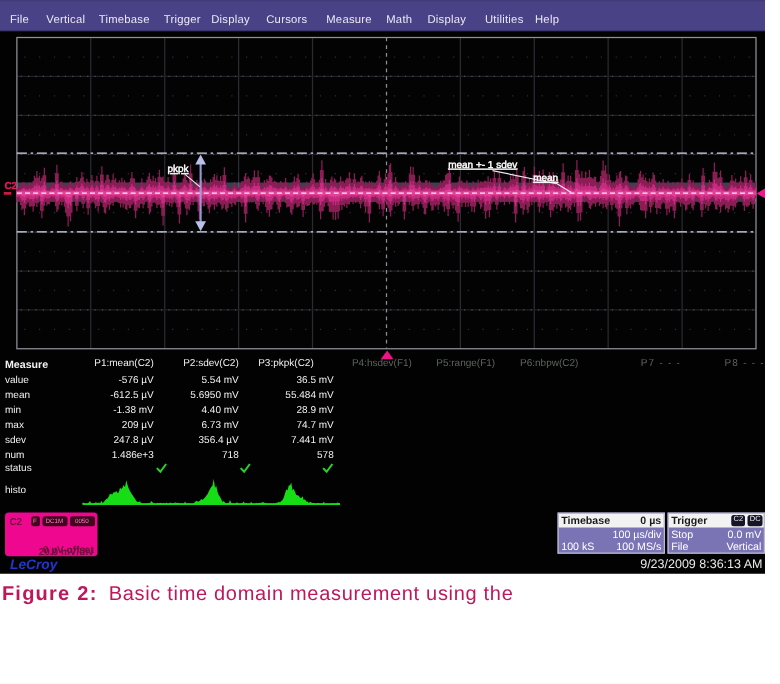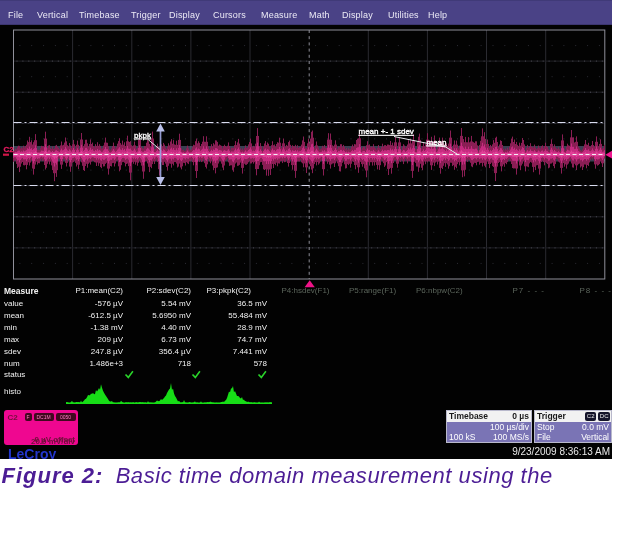--- a/index.html
+++ b/index.html
@@ -8,23 +8,23 @@
 .mi{position:absolute;top:9px;font-size:9px;color:#eceaf6;letter-spacing:0.2px}
 .tl{position:absolute;left:4px;font-size:8px;color:#f2f2f2}
 .tv{position:absolute;font-size:8px;color:#f2f2f2;white-space:nowrap}
 .td{position:absolute;font-size:8px;color:#5c665c;white-space:nowrap}
 #c2box{position:absolute;left:3.5px;top:409.5px;width:74.5px;height:35.5px;background:#ef0790;border-radius:3px;font-size:8px}
 .bdg{position:absolute;top:3px;height:8px;background:#40081f;border-radius:2px;color:#ff7ec4;font-size:5px;text-align:center;line-height:8px}
 .ibox{position:absolute;top:410px;height:33px;font-size:8.5px;border:1px solid #b9b9cc;background:#7a74b5}
 .ihead{position:relative;height:10.5px;background:#f2f2f2;color:#1a1a1a;font-weight:bold;line-height:10.5px}
 .irow{position:relative;height:10.2px;color:#fff;line-height:10.2px}
 .tbdg{position:absolute;top:1px;height:8.5px;background:#15152a;border-radius:2px;color:#eee;font-size:6px;line-height:8.5px;padding:0 1.5px;font-weight:normal}
-#lecroy{position:absolute;left:8px;top:446px;font-size:14px;font-weight:bold;color:#2336cc}
+#lecroy{position:absolute;left:8px;top:446px;font-size:11px;font-weight:bold;font-style:italic;color:#2336cc}
 #stamp{position:absolute;right:2px;top:445.5px;font-size:10px;color:#e8e8e8}
-#caption{position:absolute;left:1.5px;top:463.5px;width:510px;font-size:22px;font-style:italic;color:#4c1d95;line-height:23px;white-space:nowrap}
+#caption{position:absolute;left:1.5px;top:463.5px;width:510px;font-size:16px;color:#be185d;line-height:23px;white-space:nowrap}
 </style></head>
 <body>
 <div id="page">
 <div id="scope">
 <svg width="612" height="459" style="position:absolute;left:0;top:0">
         <rect x="13.5" y="30" width="591.3" height="249" fill="#030303"></rect>
         <path d="M72.6 30V279M131.8 30V279M190.9 30V279M250 30V279M368.3 30V279M427.4 30V279M486.5 30V279M545.7 30V279" stroke="#2b2b31" stroke-width="1" fill="none"></path>
         <path d="M13.5 61.1H604.8M13.5 92.2H604.8M13.5 123.4H604.8M13.5 154.5H604.8M13.5 185.6H604.8M13.5 216.8H604.8M13.5 247.9H604.8" stroke="#202026" stroke-width="1" fill="none"></path>
         <path d="M16.5 61.1h1M22.4 61.1h1M28.3 61.1h1M34.2 61.1h1M40.1 61.1h1M46 61.1h1M51.9 61.1h1M57.8 61.1h1M63.8 61.1h1M69.7 61.1h1M75.6 61.1h1M81.5 61.1h1M87.4 61.1h1M93.3 61.1h1M99.2 61.1h1M105.2 61.1h1M111.1 61.1h1M117 61.1h1M122.9 61.1h1M128.8 61.1h1M134.7 61.1h1M140.6 61.1h1M146.5 61.1h1M152.5 61.1h1M158.4 61.1h1M164.3 61.1h1M170.2 61.1h1M176.1 61.1h1M182 61.1h1M187.9 61.1h1M193.8 61.1h1M199.8 61.1h1M205.7 61.1h1M211.6 61.1h1M217.5 61.1h1M223.4 61.1h1M229.3 61.1h1M235.2 61.1h1M241.2 61.1h1M247.1 61.1h1M253 61.1h1M258.9 61.1h1M264.8 61.1h1M270.7 61.1h1M276.6 61.1h1M282.5 61.1h1M288.5 61.1h1M294.4 61.1h1M300.3 61.1h1M306.2 61.1h1M312.1 61.1h1M318 61.1h1M323.9 61.1h1M329.8 61.1h1M335.8 61.1h1M341.7 61.1h1M347.6 61.1h1M353.5 61.1h1M359.4 61.1h1M365.3 61.1h1M371.2 61.1h1M377.1 61.1h1M383.1 61.1h1M389 61.1h1M394.9 61.1h1M400.8 61.1h1M406.7 61.1h1M412.6 61.1h1M418.5 61.1h1M424.5 61.1h1M430.4 61.1h1M436.3 61.1h1M442.2 61.1h1M448.1 61.1h1M454 61.1h1M459.9 61.1h1M465.8 61.1h1M471.8 61.1h1M477.7 61.1h1M483.6 61.1h1M489.5 61.1h1M495.4 61.1h1M501.3 61.1h1M507.2 61.1h1M513.1 61.1h1M519.1 61.1h1M525 61.1h1M530.9 61.1h1M536.8 61.1h1M542.7 61.1h1M548.6 61.1h1M554.5 61.1h1M560.5 61.1h1M566.4 61.1h1M572.3 61.1h1M578.2 61.1h1M584.1 61.1h1M590 61.1h1M595.9 61.1h1M601.8 61.1h1M16.5 92.2h1M22.4 92.2h1M28.3 92.2h1M34.2 92.2h1M40.1 92.2h1M46 92.2h1M51.9 92.2h1M57.8 92.2h1M63.8 92.2h1M69.7 92.2h1M75.6 92.2h1M81.5 92.2h1M87.4 92.2h1M93.3 92.2h1M99.2 92.2h1M105.2 92.2h1M111.1 92.2h1M117 92.2h1M122.9 92.2h1M128.8 92.2h1M134.7 92.2h1M140.6 92.2h1M146.5 92.2h1M152.5 92.2h1M158.4 92.2h1M164.3 92.2h1M170.2 92.2h1M176.1 92.2h1M182 92.2h1M187.9 92.2h1M193.8 92.2h1M199.8 92.2h1M205.7 92.2h1M211.6 92.2h1M217.5 92.2h1M223.4 92.2h1M229.3 92.2h1M235.2 92.2h1M241.2 92.2h1M247.1 92.2h1M253 92.2h1M258.9 92.2h1M264.8 92.2h1M270.7 92.2h1M276.6 92.2h1M282.5 92.2h1M288.5 92.2h1M294.4 92.2h1M300.3 92.2h1M306.2 92.2h1M312.1 92.2h1M318 92.2h1M323.9 92.2h1M329.8 92.2h1M335.8 92.2h1M341.7 92.2h1M347.6 92.2h1M353.5 92.2h1M359.4 92.2h1M365.3 92.2h1M371.2 92.2h1M377.1 92.2h1M383.1 92.2h1M389 92.2h1M394.9 92.2h1M400.8 92.2h1M406.7 92.2h1M412.6 92.2h1M418.5 92.2h1M424.5 92.2h1M430.4 92.2h1M436.3 92.2h1M442.2 92.2h1M448.1 92.2h1M454 92.2h1M459.9 92.2h1M465.8 92.2h1M471.8 92.2h1M477.7 92.2h1M483.6 92.2h1M489.5 92.2h1M495.4 92.2h1M501.3 92.2h1M507.2 92.2h1M513.1 92.2h1M519.1 92.2h1M525 92.2h1M530.9 92.2h1M536.8 92.2h1M542.7 92.2h1M548.6 92.2h1M554.5 92.2h1M560.5 92.2h1M566.4 92.2h1M572.3 92.2h1M578.2 92.2h1M584.1 92.2h1M590 92.2h1M595.9 92.2h1M601.8 92.2h1M16.5 123.4h1M22.4 123.4h1M28.3 123.4h1M34.2 123.4h1M40.1 123.4h1M46 123.4h1M51.9 123.4h1M57.8 123.4h1M63.8 123.4h1M69.7 123.4h1M75.6 123.4h1M81.5 123.4h1M87.4 123.4h1M93.3 123.4h1M99.2 123.4h1M105.2 123.4h1M111.1 123.4h1M117 123.4h1M122.9 123.4h1M128.8 123.4h1M134.7 123.4h1M140.6 123.4h1M146.5 123.4h1M152.5 123.4h1M158.4 123.4h1M164.3 123.4h1M170.2 123.4h1M176.1 123.4h1M182 123.4h1M187.9 123.4h1M193.8 123.4h1M199.8 123.4h1M205.7 123.4h1M211.6 123.4h1M217.5 123.4h1M223.4 123.4h1M229.3 123.4h1M235.2 123.4h1M241.2 123.4h1M247.1 123.4h1M253 123.4h1M258.9 123.4h1M264.8 123.4h1M270.7 123.4h1M276.6 123.4h1M282.5 123.4h1M288.5 123.4h1M294.4 123.4h1M300.3 123.4h1M306.2 123.4h1M312.1 123.4h1M318 123.4h1M323.9 123.4h1M329.8 123.4h1M335.8 123.4h1M341.7 123.4h1M347.6 123.4h1M353.5 123.4h1M359.4 123.4h1M365.3 123.4h1M371.2 123.4h1M377.1 123.4h1M383.1 123.4h1M389 123.4h1M394.9 123.4h1M400.8 123.4h1M406.7 123.4h1M412.6 123.4h1M418.5 123.4h1M424.5 123.4h1M430.4 123.4h1M436.3 123.4h1M442.2 123.4h1M448.1 123.4h1M454 123.4h1M459.9 123.4h1M465.8 123.4h1M471.8 123.4h1M477.7 123.4h1M483.6 123.4h1M489.5 123.4h1M495.4 123.4h1M501.3 123.4h1M507.2 123.4h1M513.1 123.4h1M519.1 123.4h1M525 123.4h1M530.9 123.4h1M536.8 123.4h1M542.7 123.4h1M548.6 123.4h1M554.5 123.4h1M560.5 123.4h1M566.4 123.4h1M572.3 123.4h1M578.2 123.4h1M584.1 123.4h1M590 123.4h1M595.9 123.4h1M601.8 123.4h1M16.5 154.5h1M22.4 154.5h1M28.3 154.5h1M34.2 154.5h1M40.1 154.5h1M46 154.5h1M51.9 154.5h1M57.8 154.5h1M63.8 154.5h1M69.7 154.5h1M75.6 154.5h1M81.5 154.5h1M87.4 154.5h1M93.3 154.5h1M99.2 154.5h1M105.2 154.5h1M111.1 154.5h1M117 154.5h1M122.9 154.5h1M128.8 154.5h1M134.7 154.5h1M140.6 154.5h1M146.5 154.5h1M152.5 154.5h1M158.4 154.5h1M164.3 154.5h1M170.2 154.5h1M176.1 154.5h1M182 154.5h1M187.9 154.5h1M193.8 154.5h1M199.8 154.5h1M205.7 154.5h1M211.6 154.5h1M217.5 154.5h1M223.4 154.5h1M229.3 154.5h1M235.2 154.5h1M241.2 154.5h1M247.1 154.5h1M253 154.5h1M258.9 154.5h1M264.8 154.5h1M270.7 154.5h1M276.6 154.5h1M282.5 154.5h1M288.5 154.5h1M294.4 154.5h1M300.3 154.5h1M306.2 154.5h1M312.1 154.5h1M318 154.5h1M323.9 154.5h1M329.8 154.5h1M335.8 154.5h1M341.7 154.5h1M347.6 154.5h1M353.5 154.5h1M359.4 154.5h1M365.3 154.5h1M371.2 154.5h1M377.1 154.5h1M383.1 154.5h1M389 154.5h1M394.9 154.5h1M400.8 154.5h1M406.7 154.5h1M412.6 154.5h1M418.5 154.5h1M424.5 154.5h1M430.4 154.5h1M436.3 154.5h1M442.2 154.5h1M448.1 154.5h1M454 154.5h1M459.9 154.5h1M465.8 154.5h1M471.8 154.5h1M477.7 154.5h1M483.6 154.5h1M489.5 154.5h1M495.4 154.5h1M501.3 154.5h1M507.2 154.5h1M513.1 154.5h1M519.1 154.5h1M525 154.5h1M530.9 154.5h1M536.8 154.5h1M542.7 154.5h1M548.6 154.5h1M554.5 154.5h1M560.5 154.5h1M566.4 154.5h1M572.3 154.5h1M578.2 154.5h1M584.1 154.5h1M590 154.5h1M595.9 154.5h1M601.8 154.5h1M16.5 185.6h1M22.4 185.6h1M28.3 185.6h1M34.2 185.6h1M40.1 185.6h1M46 185.6h1M51.9 185.6h1M57.8 185.6h1M63.8 185.6h1M69.7 185.6h1M75.6 185.6h1M81.5 185.6h1M87.4 185.6h1M93.3 185.6h1M99.2 185.6h1M105.2 185.6h1M111.1 185.6h1M117 185.6h1M122.9 185.6h1M128.8 185.6h1M134.7 185.6h1M140.6 185.6h1M146.5 185.6h1M152.5 185.6h1M158.4 185.6h1M164.3 185.6h1M170.2 185.6h1M176.1 185.6h1M182 185.6h1M187.9 185.6h1M193.8 185.6h1M199.8 185.6h1M205.7 185.6h1M211.6 185.6h1M217.5 185.6h1M223.4 185.6h1M229.3 185.6h1M235.2 185.6h1M241.2 185.6h1M247.1 185.6h1M253 185.6h1M258.9 185.6h1M264.8 185.6h1M270.7 185.6h1M276.6 185.6h1M282.5 185.6h1M288.5 185.6h1M294.4 185.6h1M300.3 185.6h1M306.2 185.6h1M312.1 185.6h1M318 185.6h1M323.9 185.6h1M329.8 185.6h1M335.8 185.6h1M341.7 185.6h1M347.6 185.6h1M353.5 185.6h1M359.4 185.6h1M365.3 185.6h1M371.2 185.6h1M377.1 185.6h1M383.1 185.6h1M389 185.6h1M394.9 185.6h1M400.8 185.6h1M406.7 185.6h1M412.6 185.6h1M418.5 185.6h1M424.5 185.6h1M430.4 185.6h1M436.3 185.6h1M442.2 185.6h1M448.1 185.6h1M454 185.6h1M459.9 185.6h1M465.8 185.6h1M471.8 185.6h1M477.7 185.6h1M483.6 185.6h1M489.5 185.6h1M495.4 185.6h1M501.3 185.6h1M507.2 185.6h1M513.1 185.6h1M519.1 185.6h1M525 185.6h1M530.9 185.6h1M536.8 185.6h1M542.7 185.6h1M548.6 185.6h1M554.5 185.6h1M560.5 185.6h1M566.4 185.6h1M572.3 185.6h1M578.2 185.6h1M584.1 185.6h1M590 185.6h1M595.9 185.6h1M601.8 185.6h1M16.5 216.8h1M22.4 216.8h1M28.3 216.8h1M34.2 216.8h1M40.1 216.8h1M46 216.8h1M51.9 216.8h1M57.8 216.8h1M63.8 216.8h1M69.7 216.8h1M75.6 216.8h1M81.5 216.8h1M87.4 216.8h1M93.3 216.8h1M99.2 216.8h1M105.2 216.8h1M111.1 216.8h1M117 216.8h1M122.9 216.8h1M128.8 216.8h1M134.7 216.8h1M140.6 216.8h1M146.5 216.8h1M152.5 216.8h1M158.4 216.8h1M164.3 216.8h1M170.2 216.8h1M176.1 216.8h1M182 216.8h1M187.9 216.8h1M193.8 216.8h1M199.8 216.8h1M205.7 216.8h1M211.6 216.8h1M217.5 216.8h1M223.4 216.8h1M229.3 216.8h1M235.2 216.8h1M241.2 216.8h1M247.1 216.8h1M253 216.8h1M258.9 216.8h1M264.8 216.8h1M270.7 216.8h1M276.6 216.8h1M282.5 216.8h1M288.5 216.8h1M294.4 216.8h1M300.3 216.8h1M306.2 216.8h1M312.1 216.8h1M318 216.8h1M323.9 216.8h1M329.8 216.8h1M335.8 216.8h1M341.7 216.8h1M347.6 216.8h1M353.5 216.8h1M359.4 216.8h1M365.3 216.8h1M371.2 216.8h1M377.1 216.8h1M383.1 216.8h1M389 216.8h1M394.9 216.8h1M400.8 216.8h1M406.7 216.8h1M412.6 216.8h1M418.5 216.8h1M424.5 216.8h1M430.4 216.8h1M436.3 216.8h1M442.2 216.8h1M448.1 216.8h1M454 216.8h1M459.9 216.8h1M465.8 216.8h1M471.8 216.8h1M477.7 216.8h1M483.6 216.8h1M489.5 216.8h1M495.4 216.8h1M501.3 216.8h1M507.2 216.8h1M513.1 216.8h1M519.1 216.8h1M525 216.8h1M530.9 216.8h1M536.8 216.8h1M542.7 216.8h1M548.6 216.8h1M554.5 216.8h1M560.5 216.8h1M566.4 216.8h1M572.3 216.8h1M578.2 216.8h1M584.1 216.8h1M590 216.8h1M595.9 216.8h1M601.8 216.8h1M16.5 247.9h1M22.4 247.9h1M28.3 247.9h1M34.2 247.9h1M40.1 247.9h1M46 247.9h1M51.9 247.9h1M57.8 247.9h1M63.8 247.9h1M69.7 247.9h1M75.6 247.9h1M81.5 247.9h1M87.4 247.9h1M93.3 247.9h1M99.2 247.9h1M105.2 247.9h1M111.1 247.9h1M117 247.9h1M122.9 247.9h1M128.8 247.9h1M134.7 247.9h1M140.6 247.9h1M146.5 247.9h1M152.5 247.9h1M158.4 247.9h1M164.3 247.9h1M170.2 247.9h1M176.1 247.9h1M182 247.9h1M187.9 247.9h1M193.8 247.9h1M199.8 247.9h1M205.7 247.9h1M211.6 247.9h1M217.5 247.9h1M223.4 247.9h1M229.3 247.9h1M235.2 247.9h1M241.2 247.9h1M247.1 247.9h1M253 247.9h1M258.9 247.9h1M264.8 247.9h1M270.7 247.9h1M276.6 247.9h1M282.5 247.9h1M288.5 247.9h1M294.4 247.9h1M300.3 247.9h1M306.2 247.9h1M312.1 247.9h1M318 247.9h1M323.9 247.9h1M329.8 247.9h1M335.8 247.9h1M341.7 247.9h1M347.6 247.9h1M353.5 247.9h1M359.4 247.9h1M365.3 247.9h1M371.2 247.9h1M377.1 247.9h1M383.1 247.9h1M389 247.9h1M394.9 247.9h1M400.8 247.9h1M406.7 247.9h1M412.6 247.9h1M418.5 247.9h1M424.5 247.9h1M430.4 247.9h1M436.3 247.9h1M442.2 247.9h1M448.1 247.9h1M454 247.9h1M459.9 247.9h1M465.8 247.9h1M471.8 247.9h1M477.7 247.9h1M483.6 247.9h1M489.5 247.9h1M495.4 247.9h1M501.3 247.9h1M507.2 247.9h1M513.1 247.9h1M519.1 247.9h1M525 247.9h1M530.9 247.9h1M536.8 247.9h1M542.7 247.9h1M548.6 247.9h1M554.5 247.9h1M560.5 247.9h1M566.4 247.9h1M572.3 247.9h1M578.2 247.9h1M584.1 247.9h1M590 247.9h1M595.9 247.9h1M601.8 247.9h1" stroke="#4e4e58" stroke-width="1" fill="none"></path>
         <path d="M19.4 45.6h1M31.2 45.6h1M43.1 45.6h1M54.9 45.6h1M66.7 45.6h1M78.5 45.6h1M90.4 45.6h1M102.2 45.6h1M114 45.6h1M125.8 45.6h1M137.7 45.6h1M149.5 45.6h1M161.3 45.6h1M173.2 45.6h1M185 45.6h1M196.8 45.6h1M208.6 45.6h1M220.5 45.6h1M232.3 45.6h1M244.1 45.6h1M255.9 45.6h1M267.8 45.6h1M279.6 45.6h1M291.4 45.6h1M303.2 45.6h1M315.1 45.6h1M326.9 45.6h1M338.7 45.6h1M350.5 45.6h1M362.4 45.6h1M374.2 45.6h1M386 45.6h1M397.8 45.6h1M409.7 45.6h1M421.5 45.6h1M433.3 45.6h1M445.1 45.6h1M457 45.6h1M468.8 45.6h1M480.6 45.6h1M492.5 45.6h1M504.3 45.6h1M516.1 45.6h1M527.9 45.6h1M539.8 45.6h1M551.6 45.6h1M563.4 45.6h1M575.2 45.6h1M587.1 45.6h1M598.9 45.6h1M19.4 76.7h1M31.2 76.7h1M43.1 76.7h1M54.9 76.7h1M66.7 76.7h1M78.5 76.7h1M90.4 76.7h1M102.2 76.7h1M114 76.7h1M125.8 76.7h1M137.7 76.7h1M149.5 76.7h1M161.3 76.7h1M173.2 76.7h1M185 76.7h1M196.8 76.7h1M208.6 76.7h1M220.5 76.7h1M232.3 76.7h1M244.1 76.7h1M255.9 76.7h1M267.8 76.7h1M279.6 76.7h1M291.4 76.7h1M303.2 76.7h1M315.1 76.7h1M326.9 76.7h1M338.7 76.7h1M350.5 76.7h1M362.4 76.7h1M374.2 76.7h1M386 76.7h1M397.8 76.7h1M409.7 76.7h1M421.5 76.7h1M433.3 76.7h1M445.1 76.7h1M457 76.7h1M468.8 76.7h1M480.6 76.7h1M492.5 76.7h1M504.3 76.7h1M516.1 76.7h1M527.9 76.7h1M539.8 76.7h1M551.6 76.7h1M563.4 76.7h1M575.2 76.7h1M587.1 76.7h1M598.9 76.7h1M19.4 107.8h1M31.2 107.8h1M43.1 107.8h1M54.9 107.8h1M66.7 107.8h1M78.5 107.8h1M90.4 107.8h1M102.2 107.8h1M114 107.8h1M125.8 107.8h1M137.7 107.8h1M149.5 107.8h1M161.3 107.8h1M173.2 107.8h1M185 107.8h1M196.8 107.8h1M208.6 107.8h1M220.5 107.8h1M232.3 107.8h1M244.1 107.8h1M255.9 107.8h1M267.8 107.8h1M279.6 107.8h1M291.4 107.8h1M303.2 107.8h1M315.1 107.8h1M326.9 107.8h1M338.7 107.8h1M350.5 107.8h1M362.4 107.8h1M374.2 107.8h1M386 107.8h1M397.8 107.8h1M409.7 107.8h1M421.5 107.8h1M433.3 107.8h1M445.1 107.8h1M457 107.8h1M468.8 107.8h1M480.6 107.8h1M492.5 107.8h1M504.3 107.8h1M516.1 107.8h1M527.9 107.8h1M539.8 107.8h1M551.6 107.8h1M563.4 107.8h1M575.2 107.8h1M587.1 107.8h1M598.9 107.8h1M19.4 138.9h1M31.2 138.9h1M43.1 138.9h1M54.9 138.9h1M66.7 138.9h1M78.5 138.9h1M90.4 138.9h1M102.2 138.9h1M114 138.9h1M125.8 138.9h1M137.7 138.9h1M149.5 138.9h1M161.3 138.9h1M173.2 138.9h1M185 138.9h1M196.8 138.9h1M208.6 138.9h1M220.5 138.9h1M232.3 138.9h1M244.1 138.9h1M255.9 138.9h1M267.8 138.9h1M279.6 138.9h1M291.4 138.9h1M303.2 138.9h1M315.1 138.9h1M326.9 138.9h1M338.7 138.9h1M350.5 138.9h1M362.4 138.9h1M374.2 138.9h1M386 138.9h1M397.8 138.9h1M409.7 138.9h1M421.5 138.9h1M433.3 138.9h1M445.1 138.9h1M457 138.9h1M468.8 138.9h1M480.6 138.9h1M492.5 138.9h1M504.3 138.9h1M516.1 138.9h1M527.9 138.9h1M539.8 138.9h1M551.6 138.9h1M563.4 138.9h1M575.2 138.9h1M587.1 138.9h1M598.9 138.9h1M19.4 170.1h1M31.2 170.1h1M43.1 170.1h1M54.9 170.1h1M66.7 170.1h1M78.5 170.1h1M90.4 170.1h1M102.2 170.1h1M114 170.1h1M125.8 170.1h1M137.7 170.1h1M149.5 170.1h1M161.3 170.1h1M173.2 170.1h1M185 170.1h1M196.8 170.1h1M208.6 170.1h1M220.5 170.1h1M232.3 170.1h1M244.1 170.1h1M255.9 170.1h1M267.8 170.1h1M279.6 170.1h1M291.4 170.1h1M303.2 170.1h1M315.1 170.1h1M326.9 170.1h1M338.7 170.1h1M350.5 170.1h1M362.4 170.1h1M374.2 170.1h1M386 170.1h1M397.8 170.1h1M409.7 170.1h1M421.5 170.1h1M433.3 170.1h1M445.1 170.1h1M457 170.1h1M468.8 170.1h1M480.6 170.1h1M492.5 170.1h1M504.3 170.1h1M516.1 170.1h1M527.9 170.1h1M539.8 170.1h1M551.6 170.1h1M563.4 170.1h1M575.2 170.1h1M587.1 170.1h1M598.9 170.1h1M19.4 201.2h1M31.2 201.2h1M43.1 201.2h1M54.9 201.2h1M66.7 201.2h1M78.5 201.2h1M90.4 201.2h1M102.2 201.2h1M114 201.2h1M125.8 201.2h1M137.7 201.2h1M149.5 201.2h1M161.3 201.2h1M173.2 201.2h1M185 201.2h1M196.8 201.2h1M208.6 201.2h1M220.5 201.2h1M232.3 201.2h1M244.1 201.2h1M255.9 201.2h1M267.8 201.2h1M279.6 201.2h1M291.4 201.2h1M303.2 201.2h1M315.1 201.2h1M326.9 201.2h1M338.7 201.2h1M350.5 201.2h1M362.4 201.2h1M374.2 201.2h1M386 201.2h1M397.8 201.2h1M409.7 201.2h1M421.5 201.2h1M433.3 201.2h1M445.1 201.2h1M457 201.2h1M468.8 201.2h1M480.6 201.2h1M492.5 201.2h1M504.3 201.2h1M516.1 201.2h1M527.9 201.2h1M539.8 201.2h1M551.6 201.2h1M563.4 201.2h1M575.2 201.2h1M587.1 201.2h1M598.9 201.2h1M19.4 232.3h1M31.2 232.3h1M43.1 232.3h1M54.9 232.3h1M66.7 232.3h1M78.5 232.3h1M90.4 232.3h1M102.2 232.3h1M114 232.3h1M125.8 232.3h1M137.7 232.3h1M149.5 232.3h1M161.3 232.3h1M173.2 232.3h1M185 232.3h1M196.8 232.3h1M208.6 232.3h1M220.5 232.3h1M232.3 232.3h1M244.1 232.3h1M255.9 232.3h1M267.8 232.3h1M279.6 232.3h1M291.4 232.3h1M303.2 232.3h1M315.1 232.3h1M326.9 232.3h1M338.7 232.3h1M350.5 232.3h1M362.4 232.3h1M374.2 232.3h1M386 232.3h1M397.8 232.3h1M409.7 232.3h1M421.5 232.3h1M433.3 232.3h1M445.1 232.3h1M457 232.3h1M468.8 232.3h1M480.6 232.3h1M492.5 232.3h1M504.3 232.3h1M516.1 232.3h1M527.9 232.3h1M539.8 232.3h1M551.6 232.3h1M563.4 232.3h1M575.2 232.3h1M587.1 232.3h1M598.9 232.3h1M19.4 263.4h1M31.2 263.4h1M43.1 263.4h1M54.9 263.4h1M66.7 263.4h1M78.5 263.4h1M90.4 263.4h1M102.2 263.4h1M114 263.4h1M125.8 263.4h1M137.7 263.4h1M149.5 263.4h1M161.3 263.4h1M173.2 263.4h1M185 263.4h1M196.8 263.4h1M208.6 263.4h1M220.5 263.4h1M232.3 263.4h1M244.1 263.4h1M255.9 263.4h1M267.8 263.4h1M279.6 263.4h1M291.4 263.4h1M303.2 263.4h1M315.1 263.4h1M326.9 263.4h1M338.7 263.4h1M350.5 263.4h1M362.4 263.4h1M374.2 263.4h1M386 263.4h1M397.8 263.4h1M409.7 263.4h1M421.5 263.4h1M433.3 263.4h1M445.1 263.4h1M457 263.4h1M468.8 263.4h1M480.6 263.4h1M492.5 263.4h1M504.3 263.4h1M516.1 263.4h1M527.9 263.4h1M539.8 263.4h1M551.6 263.4h1M563.4 263.4h1M575.2 263.4h1M587.1 263.4h1M598.9 263.4h1" stroke="#2d2d35" stroke-width="1" fill="none"></path>

